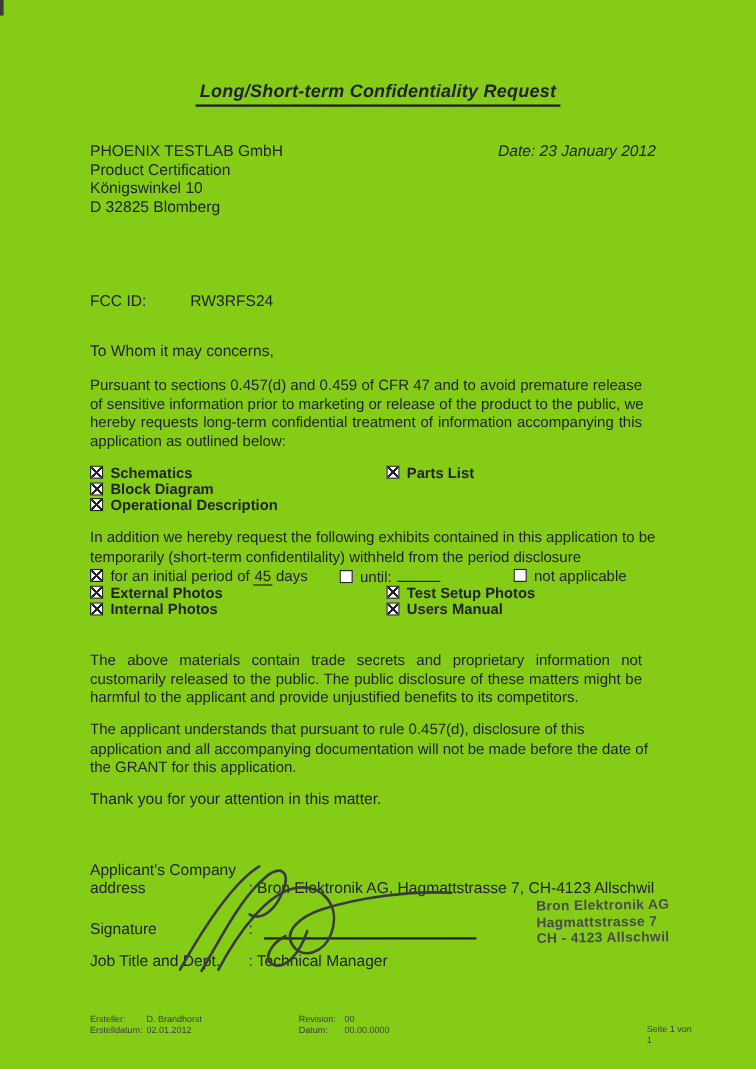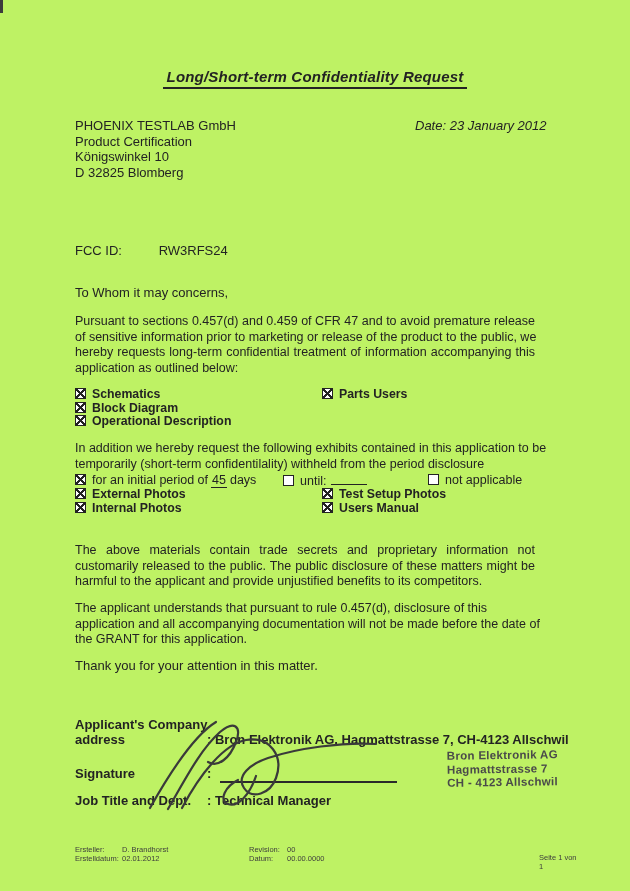--- a/index.html
+++ b/index.html
@@ -1,17 +1,17 @@
 <!DOCTYPE html>
 <html><head>
 <meta charset="utf-8">
 <style>
   html,body { margin:0; padding:0; background:#fff; }
   .sheet {
-    position:relative; width:630px; height:891px; background:#bef264;
+    position:relative; width:630px; height:891px; background:#84cc16;
     font-family:"Liberation Sans","DejaVu Sans",sans-serif;
     color:#232323; font-size:12.5px; overflow:hidden;
   }
   .abs { position:absolute; }
   .corner-mark { left:0; top:0; width:3px; height:13px; background:#3c3c3c; }
 
   .title-wrap { left:0; top:68px; width:630px; text-align:center; }
   .title {
     display:inline-block; font-size:15px; font-weight:bold; font-style:italic;
     border-bottom:2px solid #232323; padding:0 4px 2px 4px; letter-spacing:0.2px;
@@ -53,21 +53,21 @@
   .cb-label { font-weight:bold; font-size:12.3px; }
 
   .duration { left:75px; top:473px; width:470px; height:18px; font-size:12.5px; }
   .dur-item { position:absolute; top:0; white-space:nowrap; }
   .dur-1 { left:0; }
   .dur-2 { left:208px; }
   .dur-3 { left:353px; }
   .u-days { border-bottom:1.3px solid #232323; padding:0 1px; margin:0 3px; }
   .blank-line { display:inline-block; width:36px; height:11px; border-bottom:1.5px solid #232323; margin-left:5px; }
 
-  .app-row { left:75px; font-size:13px;font-weight:bold; }
+  .app-row { left:75px; font-size:13px; }
   .row-label { display:inline-block; }
   .row-value { position:absolute; left:132px; top:0; white-space:nowrap; }
   .r-company { top:717px; }
   .r-address { top:732px; width:480px; }
   .r-signature { top:766px; }
   .sig-colon { position:absolute; left:132px; top:0; }
   .sig-line { position:absolute; left:145px; top:15px; width:177px; border-top:2px solid #2a2a2a; }
   .r-job { top:793px; width:400px; }
 
   .stamp {
@@ -127,21 +127,21 @@
       </div>
       <div class="cb-row">
         <span class="cb checked"></span><span class="cb-label">Block Diagram</span>
       </div>
       <div class="cb-row">
         <span class="cb checked"></span><span class="cb-label">Operational Description</span>
       </div>
     </div>
     <div class="cl-right cl-col">
       <div class="cb-row">
-        <span class="cb checked"></span><span class="cb-label">Parts Users</span>
+        <span class="cb checked"></span><span class="cb-label">Parts List</span>
       </div>
     </div>
   </div>
 
   <div class="abs para p2">
     <div class="ln j">In addition we hereby request the following exhibits contained in this application to be</div>
     <div class="ln">temporarily (short-term confidentilality) withheld from the period disclosure</div>
   </div>
 
   <div class="abs duration">

